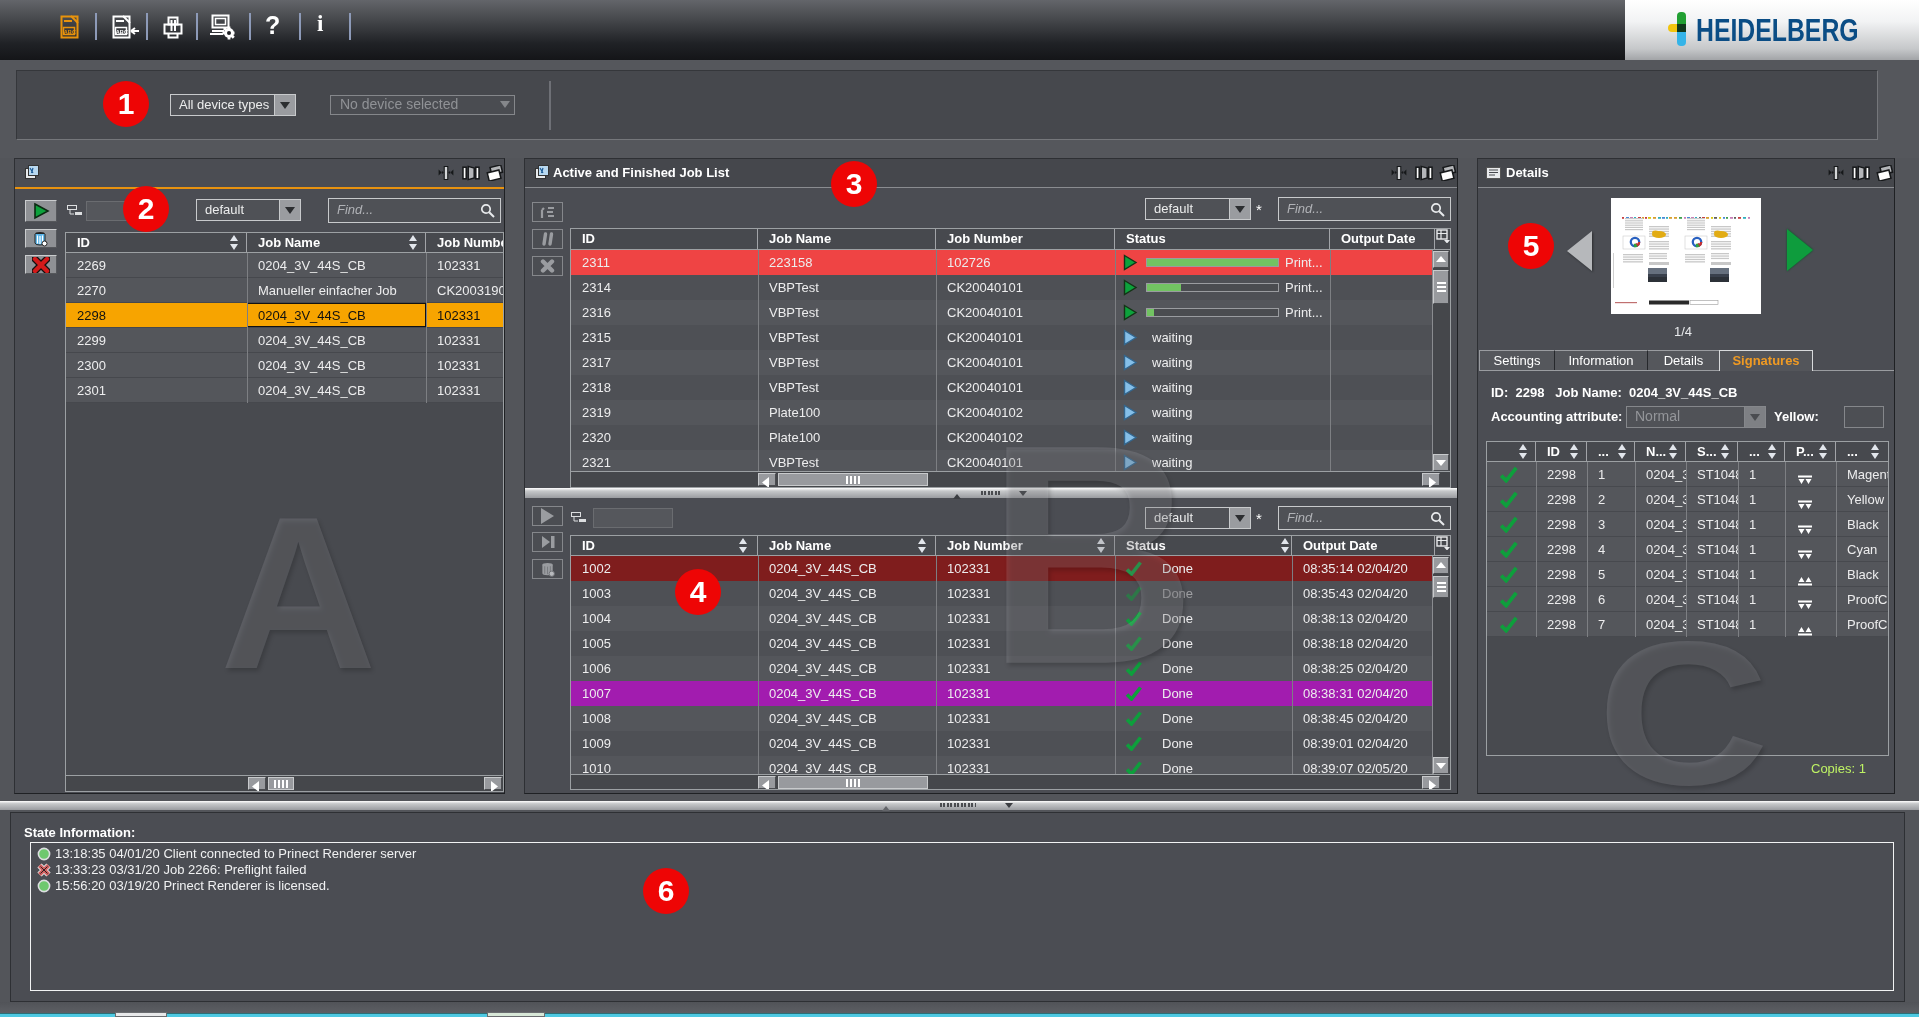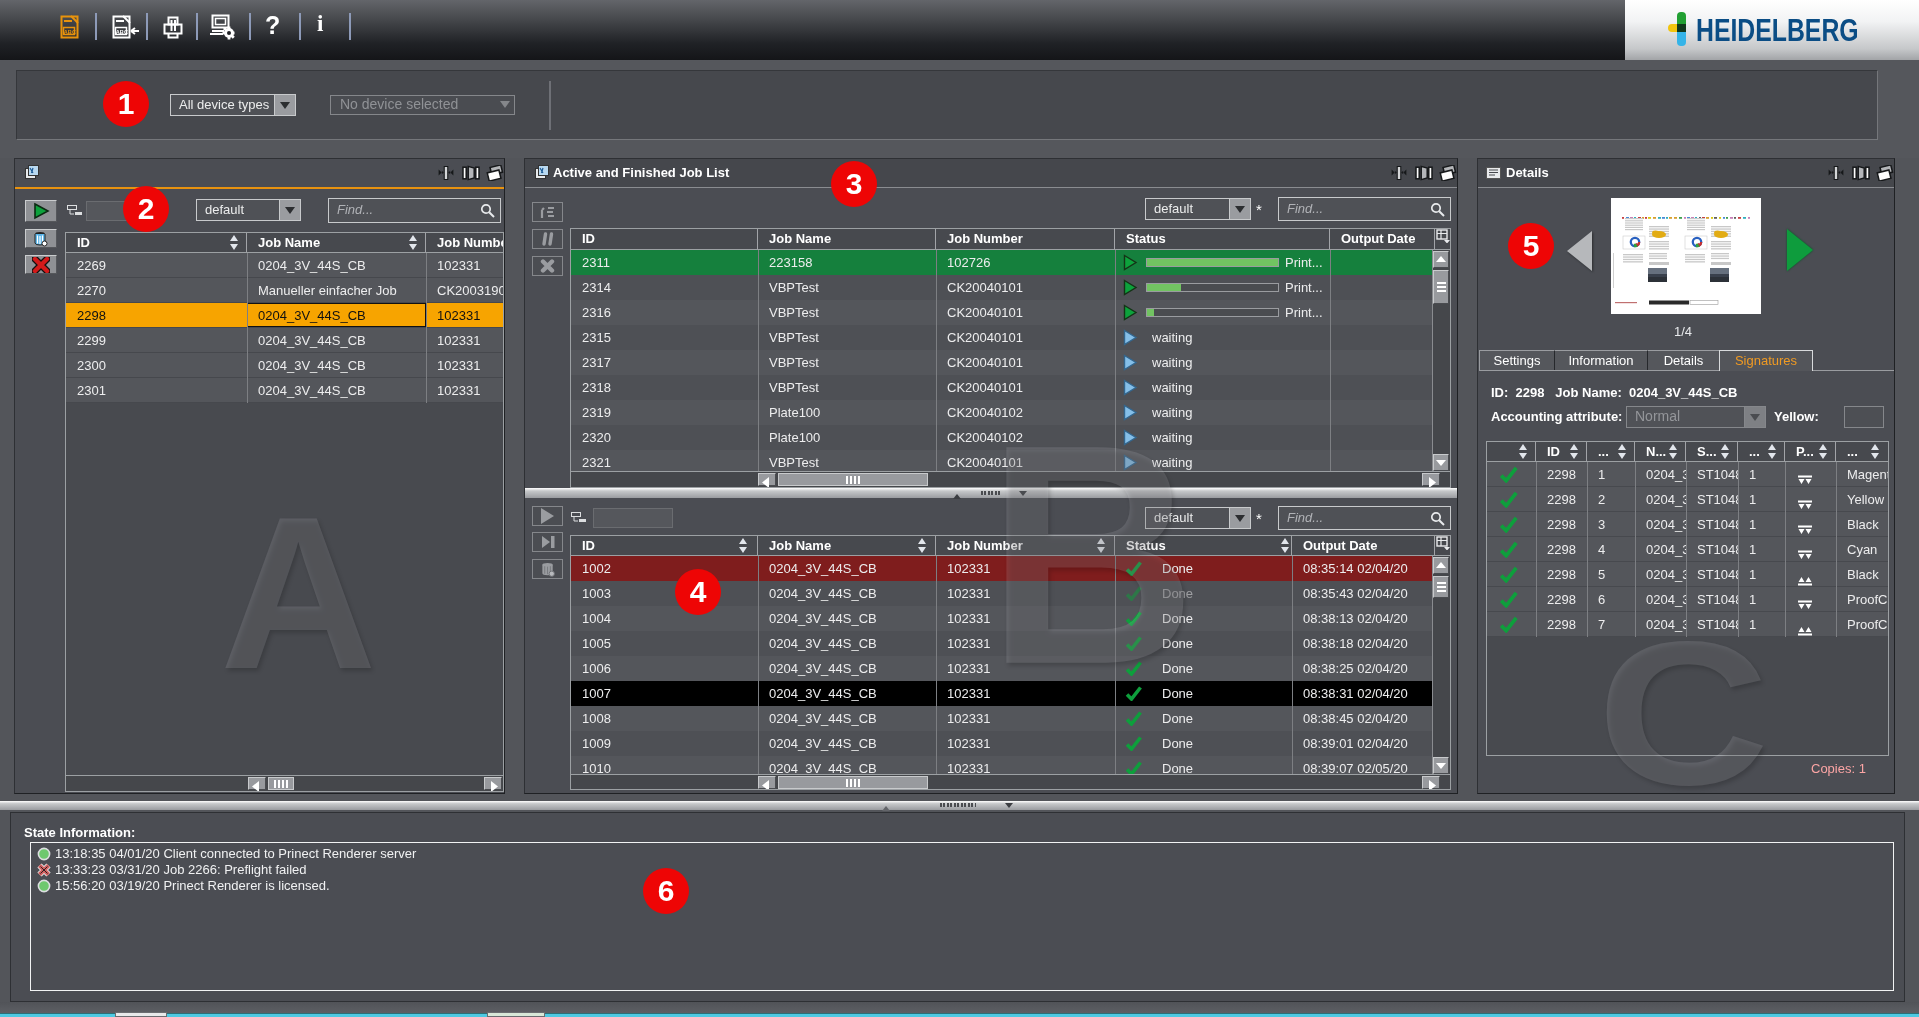--- a/index.html
+++ b/index.html
@@ -278,21 +278,21 @@
 <span class="hc" style="left:187px;width:178px">Job Name</span>
 <span class="hc" style="left:365px;width:179px">Job Number</span>
 <span class="hc" style="left:544px;width:215px">Status</span>
 <span class="hc" style="left:759px;width:104px;border-right:none">Output Date</span>
 <span class="hc" style="left:863px;width:16px;border-left:1px solid #a2a4a8;border-right:none;padding-left:1px"><svg width="14" height="14" viewBox="0 0 14 14">
             <rect x="1" y="1" width="10" height="9" fill="none" stroke="#e8eaec" stroke-width="1.4"></rect>
             <path d="M1 4.5 h10 M5 1 v9" stroke="#e8eaec" stroke-width="1.2"></path>
             <path d="M8 11 h6 l-3 3.5 z" fill="#e8eaec"></path>
           </svg></span>
 </div>
-<div class="r" style="left:0;top:21px;width:863px;height:25px;background:#15803d;overflow:hidden">
+<div class="r" style="left:0;top:21px;width:863px;height:25px;background:#ef4444;overflow:hidden">
 <s style="left:0;width:187px">2311</s>
 <s style="left:187px;width:178px">223158</s>
 <s style="left:365px;width:179px">102726</s>
 <s style="left:544px;width:215px">
           <svg style="position:absolute;left:8px;top:4px" width="15" height="17" viewBox="0 0 15 17">
             <path d="M1.5 1.5 L13 8.5 L1.5 15.5 z" fill="#0da23c" stroke="#143317" stroke-width="1.4"></path>
           </svg>
           <span style="position:absolute;left:31px;top:8px;width:133px;height:9px;border:1px solid #9a9ca0;background:#4a4c50">
             <span style="position:absolute;left:0;top:0;height:7px;width:131px;background:#72c362"></span>
           </span>
@@ -525,21 +525,21 @@
 <s style="left:187px;width:178px">0204_3V_44S_CB</s>
 <s style="left:365px;width:179px">102331</s>
 <s style="left:544px;width:177px">
           <svg style="position:absolute;left:10px;top:5px;" width="18" height="15" viewBox="0 0 18 15">
             <path d="M2 8.5 L6.5 13 L15.5 1.5" stroke="#0e9f3c" stroke-width="3.6" fill="none"></path>
           </svg>
           <span style="position:absolute;left:47px;">Done</span>
         </s>
 <s style="left:721px;width:142px">08:38:25 02/04/20</s>
 </div>
-<div class="r" style="left:0;top:145px;width:863px;height:25px;background:#000000;overflow:hidden">
+<div class="r" style="left:0;top:145px;width:863px;height:25px;background:#a21caf;overflow:hidden">
 <s style="left:0;width:187px">1007</s>
 <s style="left:187px;width:178px">0204_3V_44S_CB</s>
 <s style="left:365px;width:179px">102331</s>
 <s style="left:544px;width:177px">
           <svg style="position:absolute;left:10px;top:5px;" width="18" height="15" viewBox="0 0 18 15">
             <path d="M2 8.5 L6.5 13 L15.5 1.5" stroke="#0e9f3c" stroke-width="3.6" fill="none"></path>
           </svg>
           <span style="position:absolute;left:47px;">Done</span>
         </s>
 <s style="left:721px;width:142px">08:38:31 02/04/20</s>
@@ -752,21 +752,21 @@
         <rect x="79" y="102.5" width="28" height="4" fill="none" stroke="#999" stroke-width="0.6"></rect>
         <rect x="4" y="104" width="22" height="1.2" fill="#c07070"></rect>
         <rect x="2" y="55" width="1" height="35" fill="#d0d0d0"></rect>
       </svg>
 </div>
 <div class="ab" style="left:196px;top:165px;color:#e8eaec;font-size:13px">1/4</div>
 <div class="ab" style="left:1px;top:191px;width:415px;height:21px">
 <span class="ab" style="left:0;top:0;width:75px;height:20px;background:#55575c;border-top:1px solid #9a9ca0;border-left:1px solid #9a9ca0;color:#fff;font-size:13px;text-align:center;line-height:20px">Settings</span>
 <span class="ab" style="left:75px;top:0;width:93px;height:20px;background:#55575c;border-top:1px solid #9a9ca0;border-left:1px solid #26282c;color:#fff;font-size:13px;text-align:center;line-height:20px">Information</span>
 <span class="ab" style="left:168px;top:0;width:72px;height:20px;background:#55575c;border-top:1px solid #9a9ca0;border-left:1px solid #26282c;color:#fff;font-size:13px;text-align:center;line-height:20px">Details</span>
-<span class="ab" style="left:240px;top:0;width:94px;height:21px;background:#53555a;border-top:1px solid #d8dadc;border-left:1px solid #d8dadc;border-right:1px solid #d8dadc;color:#ef9a23;font-weight:normal;font-size:13px;text-align:center;line-height:20px">Signatures</span>
+<span class="ab" style="left:240px;top:0;width:94px;height:21px;background:#53555a;border-top:1px solid #d8dadc;border-left:1px solid #d8dadc;border-right:1px solid #d8dadc;color:#ef9a23;font-weight:bold;font-size:13px;text-align:center;line-height:20px">Signatures</span>
 <span class="ab" style="left:0;top:20px;width:240px;height:1px;background:#9a9ca0"></span>
 <span class="ab" style="left:334px;top:20px;width:81px;height:1px;background:#9a9ca0"></span>
 </div>
 <div class="ab" style="left:13px;top:226px;color:#fff;font-weight:bold;font-size:13px">ID:&nbsp; 2298&nbsp;&nbsp; Job Name:&nbsp; 0204_3V_44S_CB</div>
 <div class="ab" style="left:13px;top:250px;color:#fff;font-weight:bold;font-size:13px">Accounting attribute:</div>
 <div class="ab" style="left:148px;top:247px;width:140px;height:22px;background:#505257;border:1px solid #85878b;color:#94969a;font-size:14px">
       <span style="position:absolute;left:8px;top:1px">Normal</span>
       <span style="position:absolute;right:0;top:0;bottom:0;width:21px;background:#7e8084;border-left:1px solid #85878b">
         <i style="position:absolute;left:5px;top:7px;border:5px solid transparent;border-top:7px solid #4a4c50"></i>
       </span>
@@ -921,21 +921,21 @@
 </div>
 <div class="cl" style="left:49px;top:20px;height:175px"></div>
 <div class="cl" style="left:100px;top:20px;height:175px"></div>
 <div class="cl" style="left:148px;top:20px;height:175px"></div>
 <div class="cl" style="left:199px;top:20px;height:175px"></div>
 <div class="cl" style="left:251px;top:20px;height:175px"></div>
 <div class="cl" style="left:298px;top:20px;height:175px"></div>
 <div class="cl" style="left:349px;top:20px;height:175px"></div>
 </div>
 <div class="wm" id="wmC" style="left:119px;top:451px;font-size:205px;transform:scaleX(1.165);transform-origin:0 0">C</div>
-<div class="ab" style="left:333px;top:602px;color:#fca5a5;font-size:13px">Copies: 1</div>
+<div class="ab" style="left:333px;top:602px;color:#bef264;font-size:13px">Copies: 1</div>
 </div>
 <div class="ab" style="left:0;top:801px;width:1919px;height:9px;background:linear-gradient(180deg,#fff 0,#c6c8ca 30%,#9a9ca0 100%)">
     <span style="position:absolute;left:882px;top:1px;border:4px solid transparent;border-bottom:5px solid #63656a"></span>
     <span style="position:absolute;left:940px;top:2px;width:36px;height:4px;background:repeating-linear-gradient(90deg,#4a4c50 0 2px,transparent 2px 3.5px)"></span>
     <span style="position:absolute;left:1005px;top:2px;border:4px solid transparent;border-top:5px solid #3c3e42"></span>
   </div>
 <div class="ab" style="left:10px;top:812px;width:1895px;height:190px;background:#4b4d53;border:1px solid #2e3034"></div>
 <div class="ab" style="left:24px;top:825px;color:#fff;font-weight:bold;font-size:13px">State Information:</div>
 <div class="ab" style="left:30px;top:842px;width:1864px;height:149px;background:#4b4d53;border:1px solid #f2f3f4">
 <div class="ab" style="left:6px;top:3px;height:16px">

